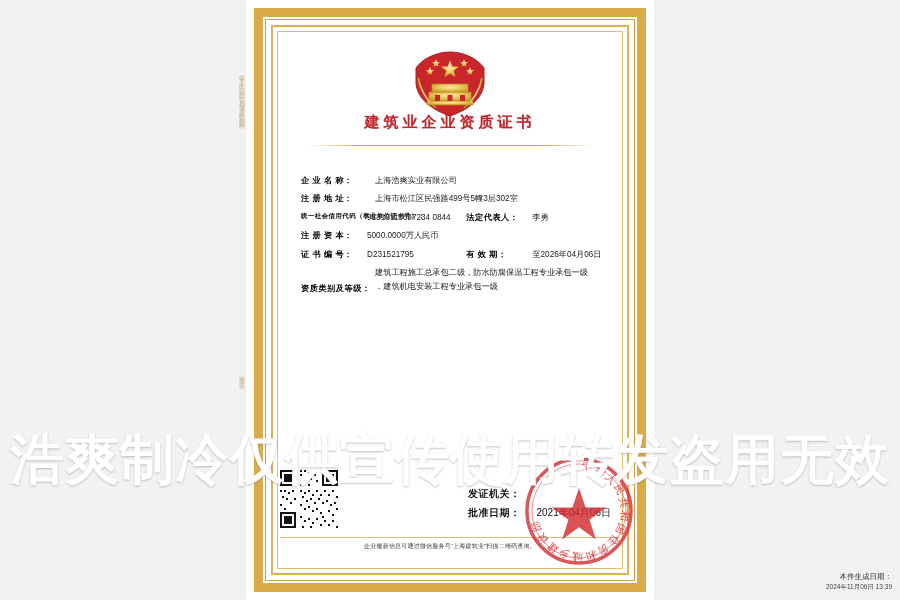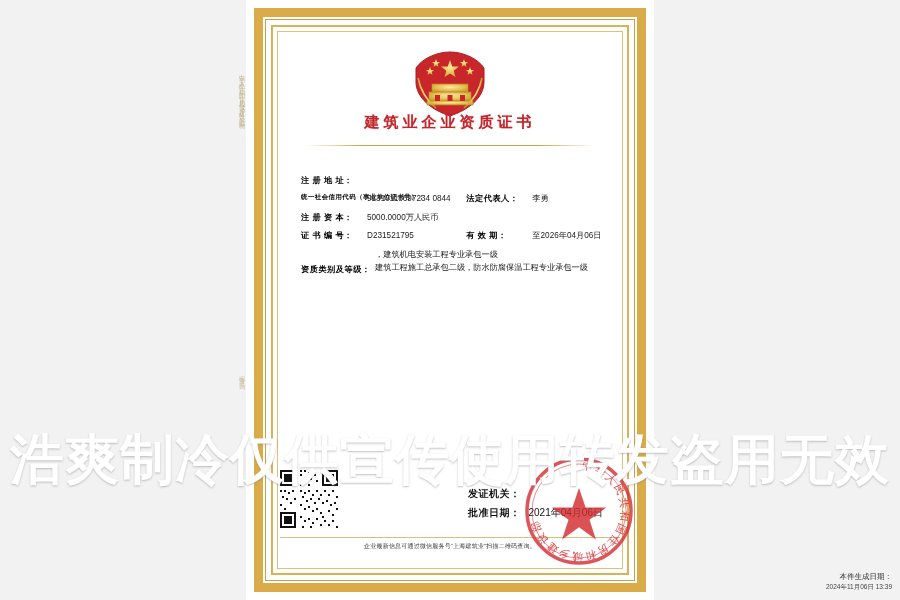--- a/index.html
+++ b/index.html
@@ -205,21 +205,21 @@
     position: absolute;
     left: 468px;
     top: 484px;
     font-size: 10px;
     color: #111;
     line-height: 1.9;
     z-index: 6;
   }
   .issue-block .ib-row { display: flex; }
   .issue-block .ib-label { font-weight: bold; letter-spacing: .5px; white-space: nowrap; }
-  .issue-block .ib-val { margin-left: 8px; }
+  .issue-block .ib-val { margin-left: 16px; }
 
   
   .stamp {
     position: absolute;
     left: 520px;
     top: 452px;
     width: 118px;
     height: 118px;
     z-index: 30;
     opacity: .88;
@@ -297,23 +297,28 @@
       <path d="M16 30 C18 40 24 52 34 60" stroke="url(#gold)" stroke-width="1.6" fill="none"></path>
       <path d="M80 30 C78 40 72 52 62 60" stroke="url(#gold)" stroke-width="1.6" fill="none"></path>
     </svg>
   </div>
 
   <div class="cert-title">建筑业企业资质证书</div>
   <div class="title-rule"></div>
 
   <div class="fields">
 
+    <div class="field-row">
+      <div class="flabel">企 业 名 称：</div>
+      <div class="fvalue">上海浩爽实业有限公司</div>
+    </div>
 
     <div class="field-row">
       <div class="flabel">注 册 地 址：</div>
+      <div class="fvalue">上海市松江区民强路499号5幢3层302室</div>
     </div>
 
     <div class="field-row pair">
       <div class="col-a">
         <div class="flabel small">统一社会信用代码（事业单位证书号）：</div>
         <div class="fvalue">91310118697234 0844</div>
       </div>
       <div class="col-b">
         <div class="flabel">法定代表人：</div>
         <div class="fvalue">李勇</div>
@@ -334,22 +339,22 @@
       </div>
       <div class="col-b">
         <div class="flabel">有 效 期：</div>
         <div class="fvalue">至2026年04月06日</div>
       </div>
     </div>
 
     <div class="field-row qual-row">
       <div class="flabel">资质类别及等级：</div>
       <div class="qual-lines">
+        <div>建筑工程施工总承包二级，防水防腐保温工程专业承包一级</div>
         <div>，建筑机电安装工程专业承包一级</div>
-        <div>建筑工程施工总承包二级，防水防腐保温工程专业承包一级</div>
       </div>
     </div>
 
   </div>
 
   <div class="foot-rule"></div>
   <div class="foot-note">企业最新信息可通过微信服务号“上海建筑业”扫描二维码查询。</div>
 
 </div>
 

